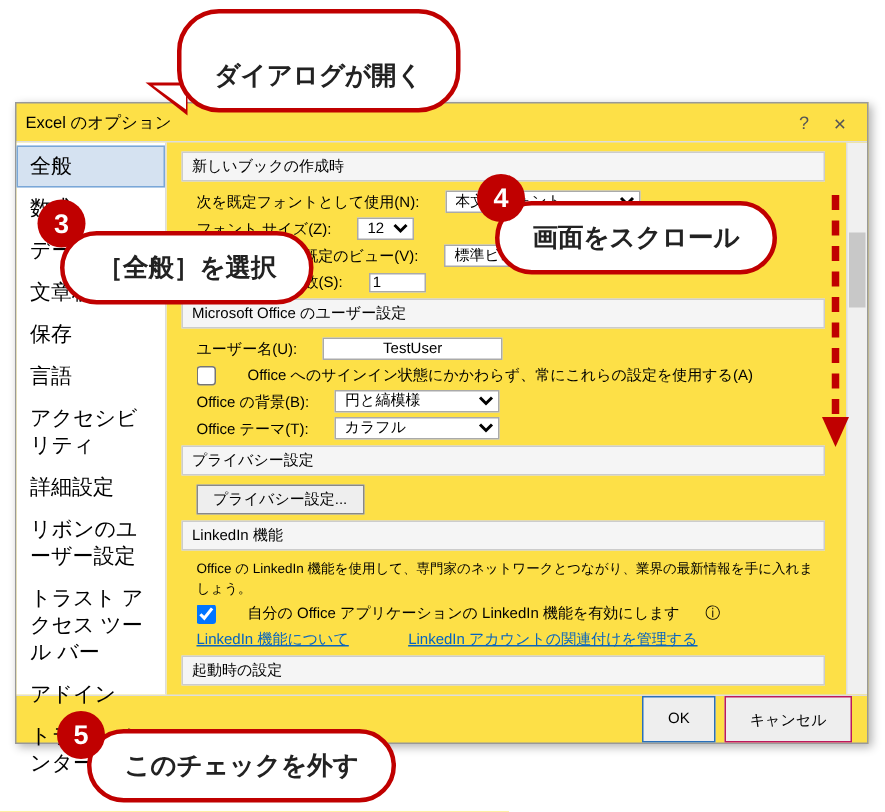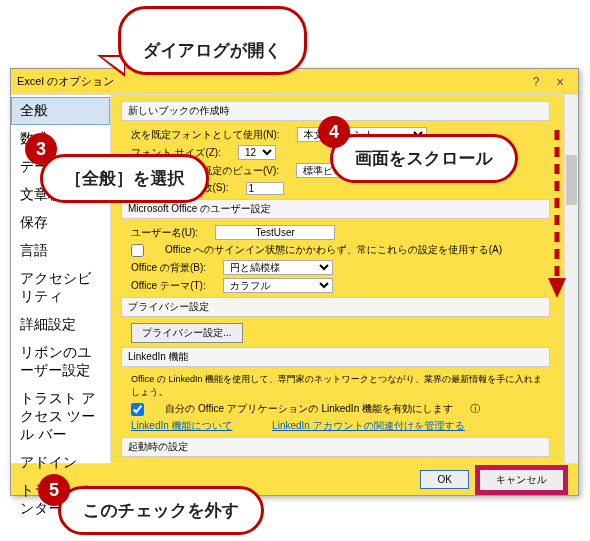--- a/index.html
+++ b/index.html
@@ -41,22 +41,22 @@
 input[type=text].txt{border:1px solid #aaa;padding:1px 3px;font-size:10px}
 select,.spin{border:1px solid #aaa;font-size:10px;padding:0 2px;background:#fff}
 .spin{width:38px}
 input[type=checkbox]{margin-right:4px}
 .btn{border:1px solid #888;background:#eee;padding:2px 10px;font-size:10px}
 .link{color:#0563c1;text-decoration:underline}
 
 .scrollbar{position:absolute;right:0;top:0;bottom:0;width:14px;background:#f0f0f0;border-left:1px solid #ddd}
 .thumb{position:absolute;left:1px;right:1px;top:60px;height:50px;background:#c8c8c8}
 
-.dlg-footer{height:32px;border-top:1px solid #ddd;display:flex;align-items:center;justify-content:flex-end;gap:6px;padding:0 10px}
-.dlg-footer button{border:5px solid #be185d;background:#eee;padding:3px 16px;font-size:10px}
+.dlg-footer{height:32px;border-top:1px solid #ddd;display:flex;justify-content:flex-end;gap:6px;padding:0 10px}
+.dlg-footer button{border:1px solid #be185d;background:#eee;padding:3px 16px;font-size:10px}
 .dlg-footer button.ok{border:1px solid #2a6fba}
 </style>
 </head>
 <body>
 
 <div class="callout callout-top">
   <br>
   <span>ダイアログが開く</span>
 </div>
 <div class="tail tail-top"></div>

